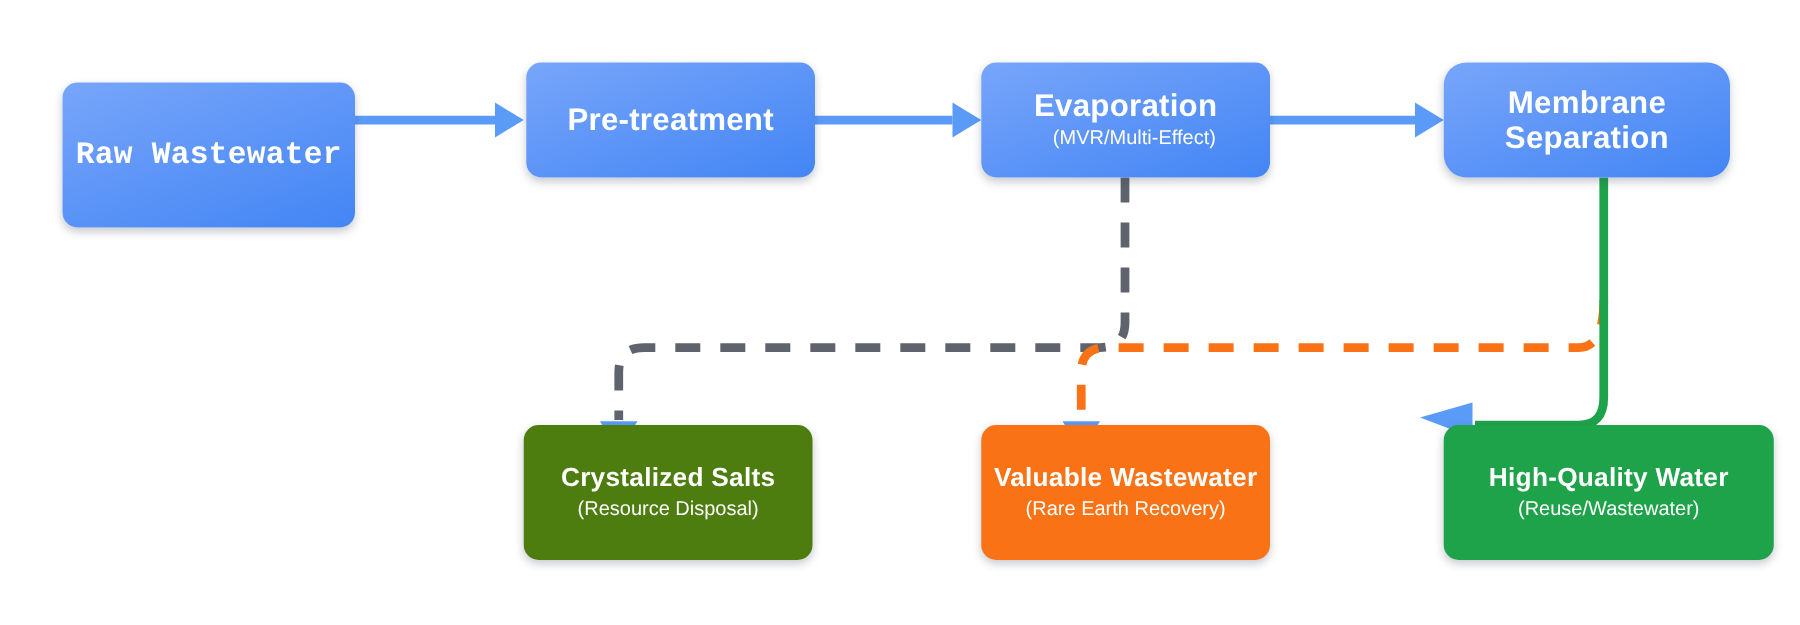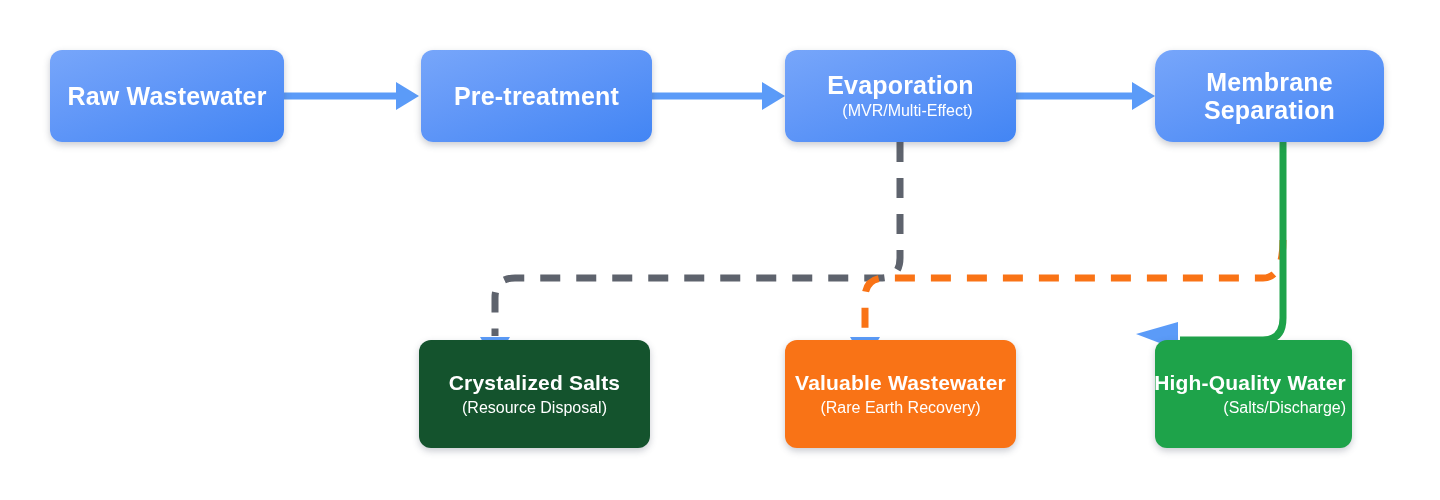--- a/index.html
+++ b/index.html
@@ -51,33 +51,33 @@
   }
   
   .node.process {
     background: linear-gradient(160deg, #77a6fa 0%, #6499f8 38%, #4285f4 100%);
   }
   .node.process .title { font-size: 25px; }
   .node.process .sub { font-size: 16px; margin-top: 3px; margin-left: 14px; }
   .node.process.wrap .title { white-space: normal; }
 
   
-  .node.gray   { background: #14532d; }
+  .node.gray   { background: #4d7c0f; }
   .node.orange { background: #f97316; }
   .node.green  { background: #1ea34a; }
   .node.outcome .title { font-size: 21px; }
   .node.outcome .sub   { font-size: 16px; margin-top: 4px; }
 
-  #n-raw        { left: 50px;   top: 50px;  width: 234px; height: 92px; }
+  #n-raw        { left: 50px;   top: 66px;  width: 234px; height: 116px; font-family: Liberation Mono, monospace; }
   #n-pre        { left: 421px;  top: 50px;  width: 231px; height: 92px; }
   #n-evap       { left: 785px;  top: 50px;  width: 231px; height: 92px; }
   #n-mem        { left: 1155px; top: 50px;  width: 229px; height: 92px; border-radius: 18px; }
   #n-salts      { left: 419px;  top: 340px; width: 231px; height: 108px; }
   #n-conc       { left: 785px;  top: 340px; width: 231px; height: 108px; }
-  #n-water      { left: 1155px; top: 340px; width: 197px; height: 108px; align-items: flex-end; }
+  #n-water      { left: 1155px; top: 340px; width: 264px; height: 108px; }
 
   #n-conc .title { font-size: 21px; white-space: nowrap; }
 </style>
 </head>
 <body>
 
 <div id="canvas">
 
   <svg class="edges" viewBox="0 0 1440 500" width="1440" height="500" xmlns="http://www.w3.org/2000/svg">
 
@@ -134,16 +134,16 @@
     <div class="sub">(Resource Disposal)</div>
   </div>
 
   <div class="node outcome orange" id="n-conc">
     <div class="title">Valuable Wastewater</div>
     <div class="sub">(Rare Earth Recovery)</div>
   </div>
 
   <div class="node outcome green" id="n-water">
     <div class="title">High-Quality Water</div>
-    <div class="sub">(Salts/Discharge)</div>
+    <div class="sub">(Reuse/Wastewater)</div>
   </div>
 
 </div>
 
 </body></html>

